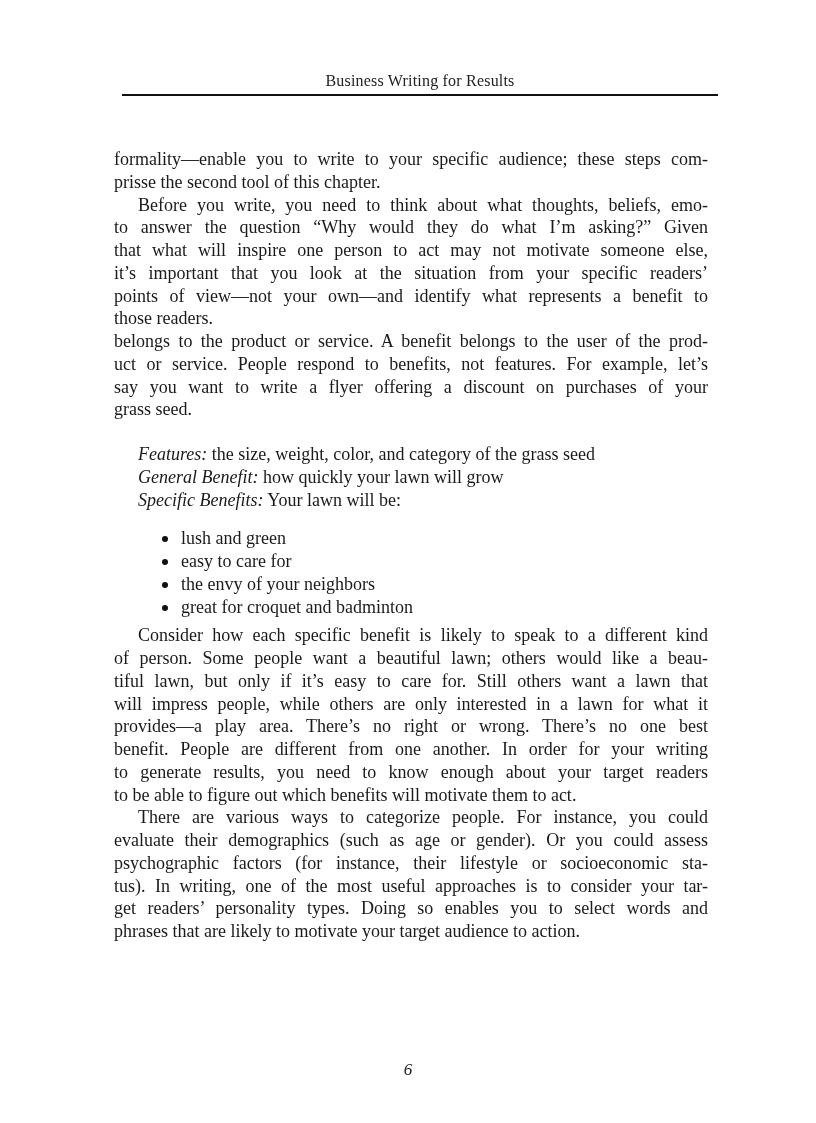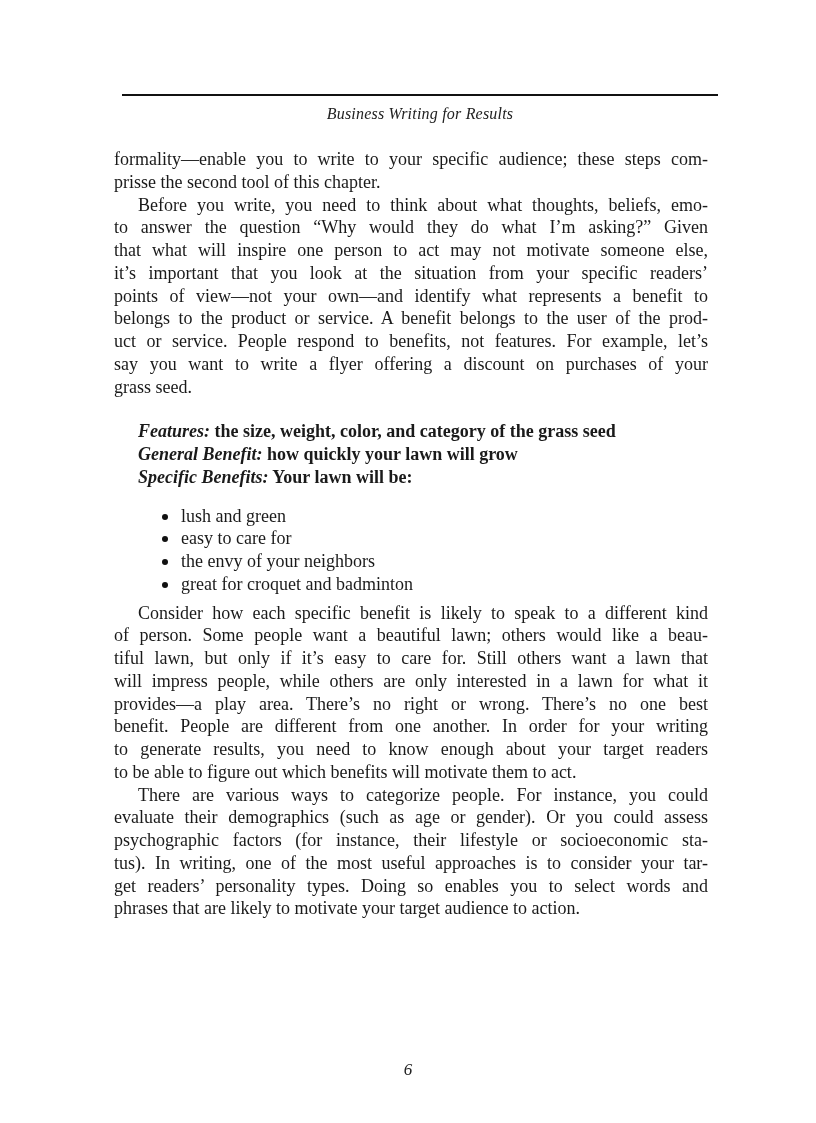--- a/index.html
+++ b/index.html
@@ -4,36 +4,35 @@
   <style>
     html, body { margin: 0; padding: 0; background: #ffffff; }
     body {
       width: 816px; height: 1123px; position: relative; overflow: hidden;
       font-family: "Liberation Serif", "DejaVu Serif", serif;
       color: #1a1a1a;
     }
     .page { position: absolute; left: 0; top: 0; width: 816px; height: 1123px; }
     .running-head {
       position: absolute; left: 122px; width: 596px; top: 72px;
-      text-align: center; font-style: italic; font-size: 16px; letter-spacing: 0.2px;
+      text-align: center; font-size: 16px; letter-spacing: 0.2px;
       color: #222;
-      margin-top: 33px;
     }
     .head-rule {
       position: absolute; left: 122px; width: 596px; top: 94px; height: 2px;
       background: #111;
     }
     .body-text {
       position: absolute; left: 114px; width: 594px; top: 148px;
       font-size: 18px; line-height: 22.75px;
     }
     .line { display: block; white-space: nowrap; text-align: justify; text-align-last: justify; }
     .line.last { text-align-last: left; }
     .indent { padding-left: 24px; }
-    .def-block { margin-top: 22px; padding-left: 24px; font-weight: bold; }
+    .def-block { margin-top: 22px; padding-left: 24px; }
     .def-line { display: block; white-space: nowrap; }
     .def-term { font-style: italic; }
     .bullets { list-style: none; margin: 16px 0 0 0; padding-left: 46px; }
     .bullets li { position: relative; padding-left: 21px; line-height: 22.75px; font-family: Liberation Serif, serif; }
     .bullets li .dot {
       position: absolute; left: 2px; top: 9px; width: 6px; height: 6px; border-radius: 50%; background: #111;
     }
     .para-gap { margin-top: 6px; }
     .page-number {
       position: absolute; left: 0; width: 816px; top: 1060px; text-align: center;
@@ -53,20 +52,21 @@
       <span class="line">formality—enable you to write to your specific audience; these steps com-</span>
       <span class="line last">prisse the second tool of this chapter.</span>
     </div>
 
     <div>
       <span class="line indent">Before you write, you need to think about what thoughts, beliefs, emo-</span>
       <span class="line">to answer the question “Why would they do what I’m asking?” Given</span>
       <span class="line">that what will inspire one person to act may not motivate someone else,</span>
       <span class="line">it’s important that you look at the situation from your specific readers’</span>
       <span class="line">points of view—not your own—and identify what represents a benefit to</span>
+      <span class="line last">those readers.</span>
     </div>
 
     <div>
       <span class="line">belongs to the product or service. A benefit belongs to the user of the prod-</span>
       <span class="line">uct or service. People respond to benefits, not features. For example, let’s</span>
       <span class="line">say you want to write a flyer offering a discount on purchases of your</span>
       <span class="line last">grass seed.</span>
     </div>
 
     <div class="def-block">

